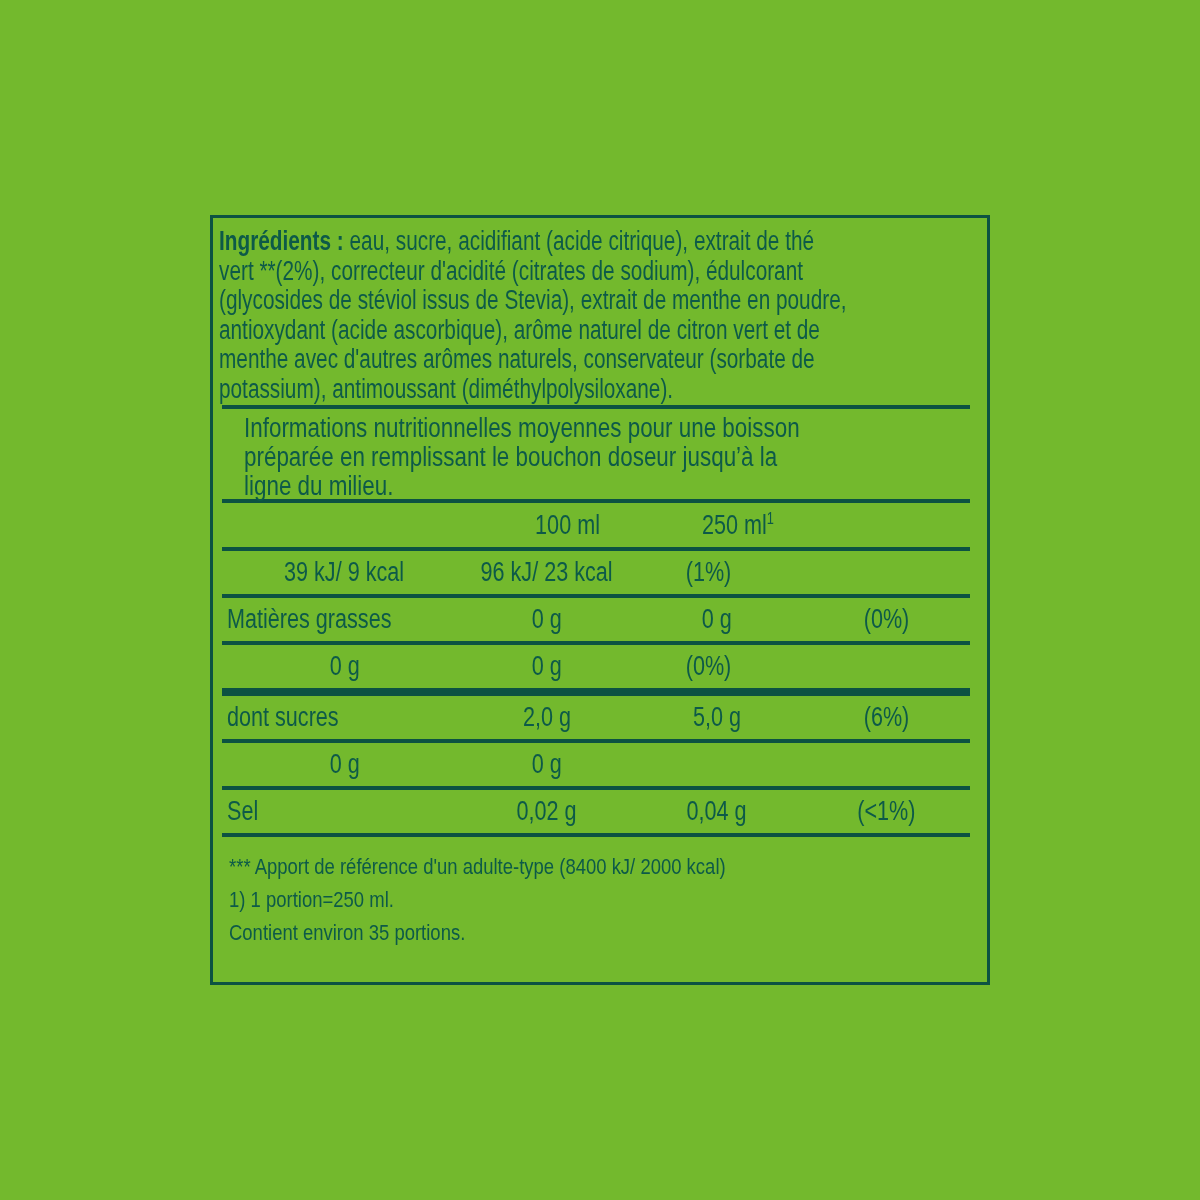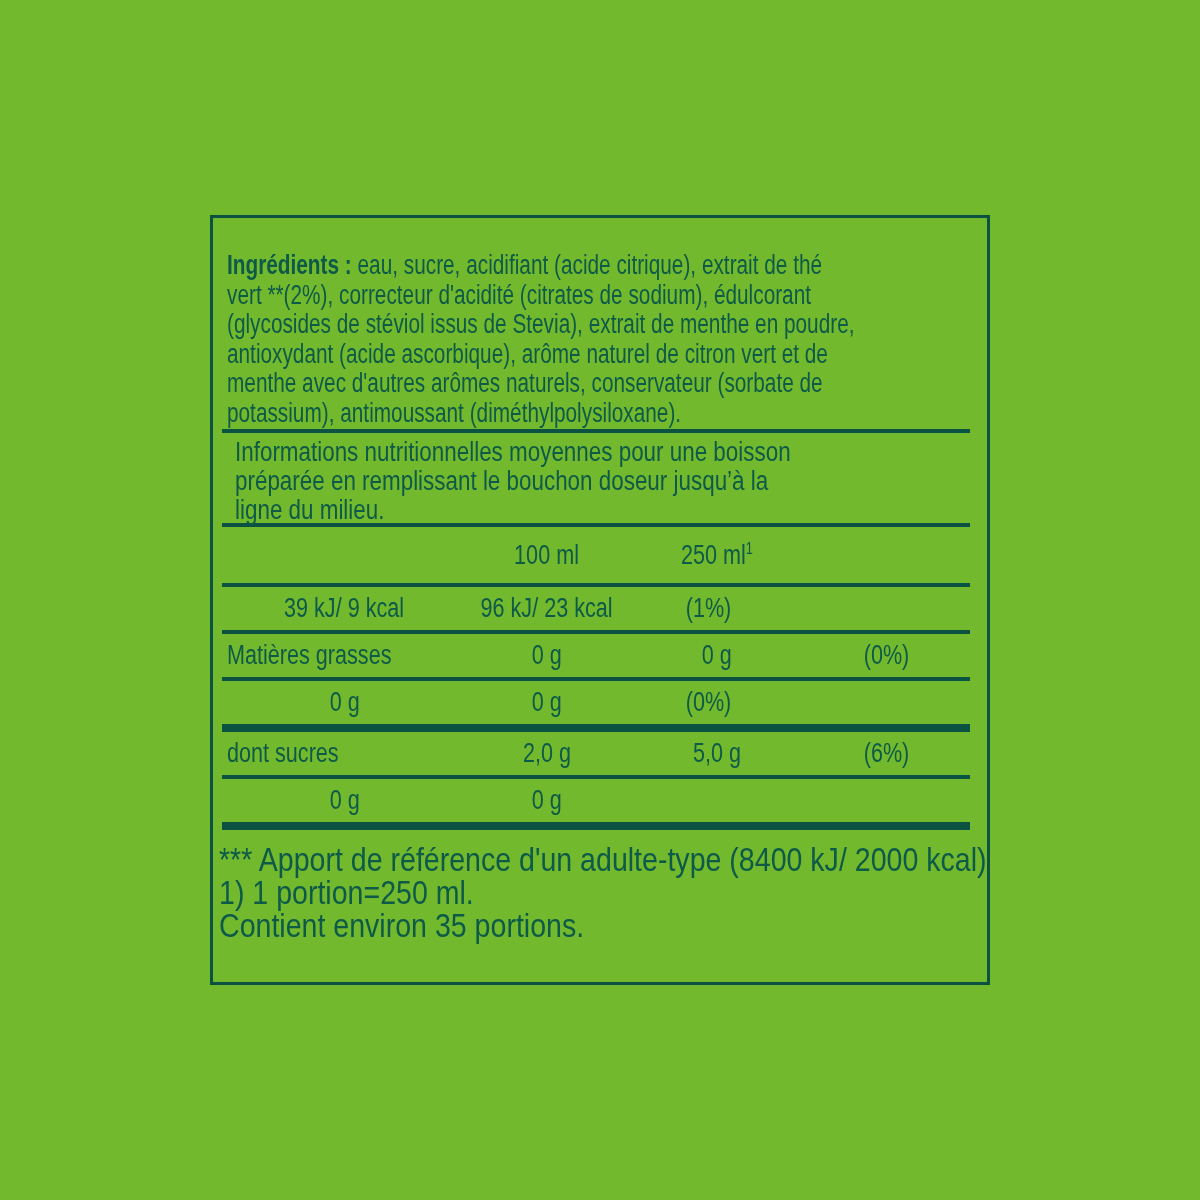--- a/index.html
+++ b/index.html
@@ -22,53 +22,52 @@
     border: 3px solid var(--line);
   }
   .rule {
     height: 4px;
     background: var(--line);
     margin: 0 17px 0 9px;
   }
   
   .ingredients {
     height: 187px;
-    padding: 9px 16px 0 14px;
+    padding: 9px 16px 0 6px;
     font-size: 27px;
     line-height: 29.6px;
-    margin-top: 24px;
   }
   .ing-line {
     white-space: nowrap;
     transform: scaleX(0.77);
     transform-origin: 0 50%;
   }
   .ing-label { font-weight: bold; }
   
   .intro {
     height: 90px;
-    padding: 5px 16px 0 22px;
+    padding: 5px 16px 0 31px;
     font-size: 27px;
     line-height: 28.8px;
   }
   .intro-line {
     white-space: nowrap;
     transform: scaleX(0.83);
     transform-origin: 0 50%;
   }
   
   .trow {
     display: grid;
     grid-template-columns: 235px 170px 170px 1fr;
     align-items: center;
     height: 43px;
     padding: 0 0 0 14px;
     font-size: 27px;
   }
-  .thead { height: 56px; }
+  .thead { height: 44px; margin-left: 21px; }
   .cell-label { white-space: nowrap; }
   .cell-label > span {
     display: inline-block;
     white-space: nowrap;
     transform: scaleX(0.8);
     transform-origin: 0 50%;
   }
   .cell-val { text-align: center; }
   .cell-val > span {
     display: inline-block;
@@ -86,22 +85,22 @@
   .cell-pct-head { text-align: right; padding-right: 16px; }
   .cell-pct-head > span {
     display: inline-block;
     white-space: nowrap;
     transform: scaleX(0.8);
     transform-origin: 100% 50%;
   }
   sup { font-size: 16px; vertical-align: super; line-height: 0; }
   
   .footnotes {
-    padding: 13px 16px 0 6px;
-    font-size: 34px;
+    padding: 13px 16px 0 16px;
+    font-size: 22px;
     line-height: 33px;
   }
   .foot-line {
     white-space: nowrap;
     transform: scaleX(0.84);
     transform-origin: 0 50%;
   }
 </style>
 </head>
 <body>
@@ -167,20 +166,26 @@
   </div>
   <div class="rule"></div>
 
   <div class="trow">
     <div class="cell-val"><span>0 g</span></div>
     <div class="cell-val"><span>0 g</span></div>
     <div class="cell-pct"><span></span></div>
   </div>
   <div class="rule"></div>
 
+  <div class="trow">
+    <div class="cell-label"><span>Sel</span></div>
+    <div class="cell-val"><span>0,02 g</span></div>
+    <div class="cell-val"><span>0,04 g</span></div>
+    <div class="cell-pct"><span>(&lt;1%)</span></div>
+  </div>
   <div class="rule"></div>
 
   <div class="footnotes">
     <div class="foot-line">*** Apport de référence d'un adulte-type (8400 kJ/ 2000 kcal)</div>
     <div class="foot-line">1) 1 portion=250 ml.</div>
     <div class="foot-line">Contient environ 35 portions.</div>
   </div>
 
 </div>
 

